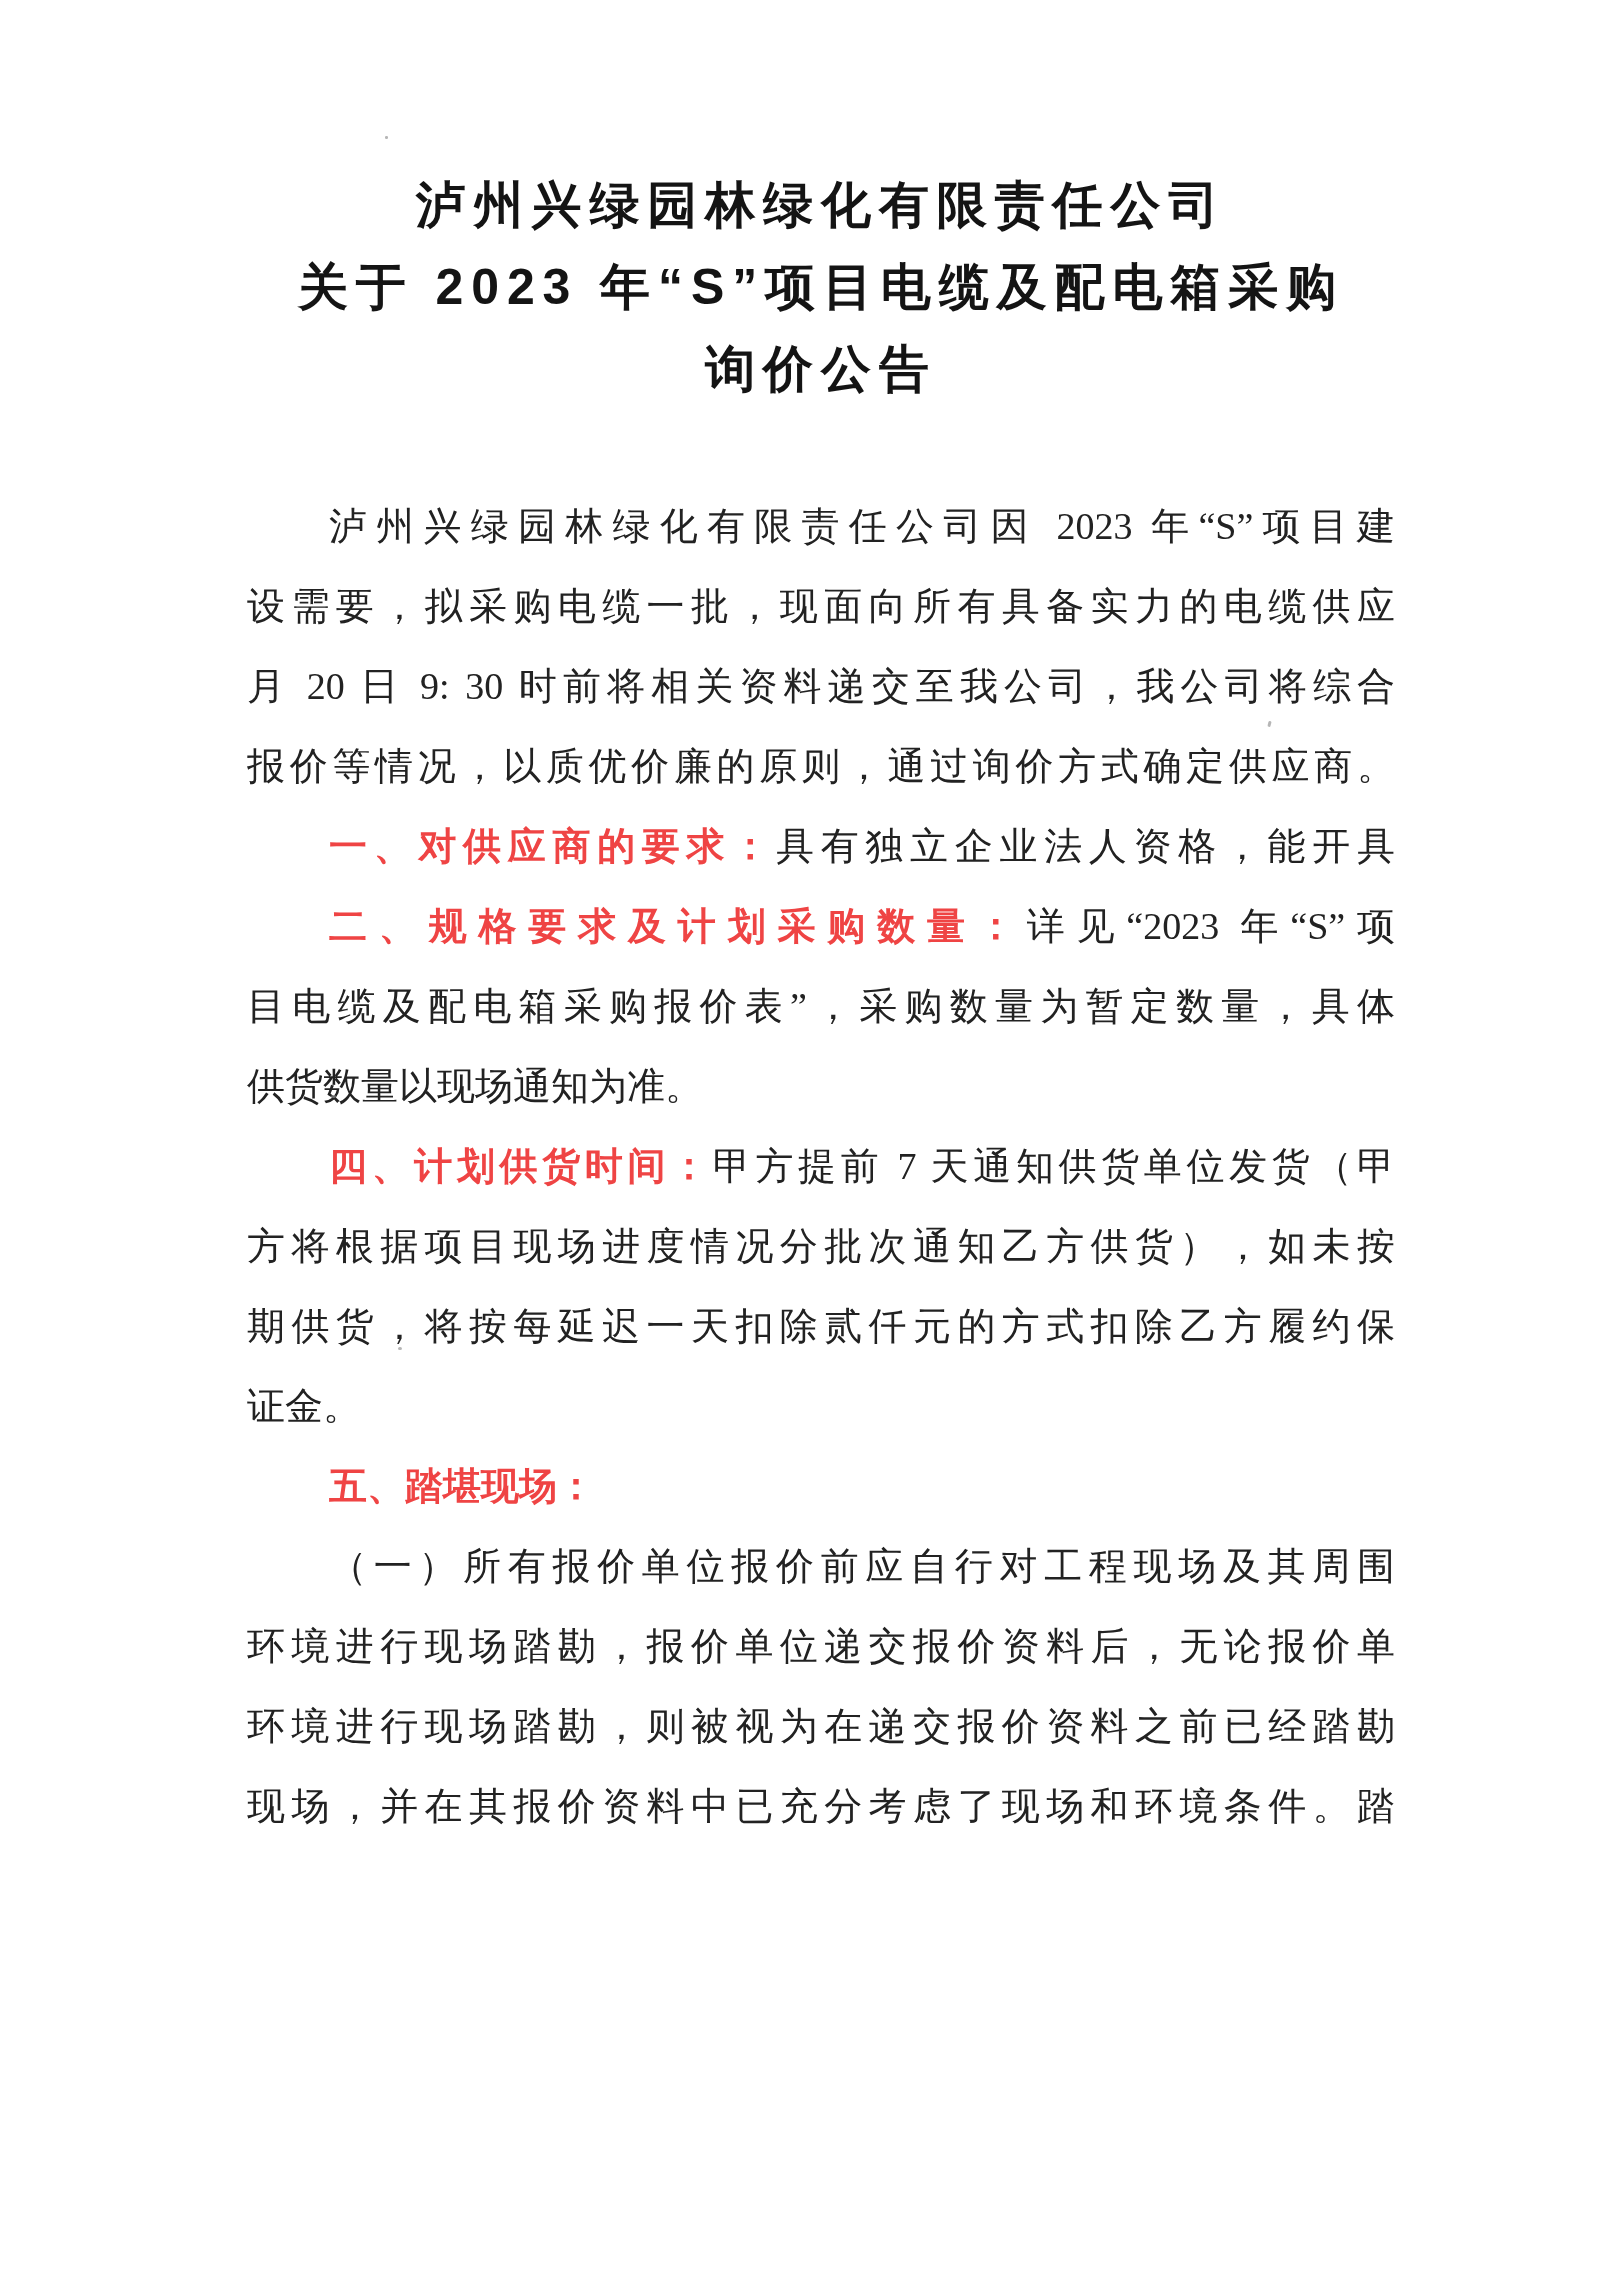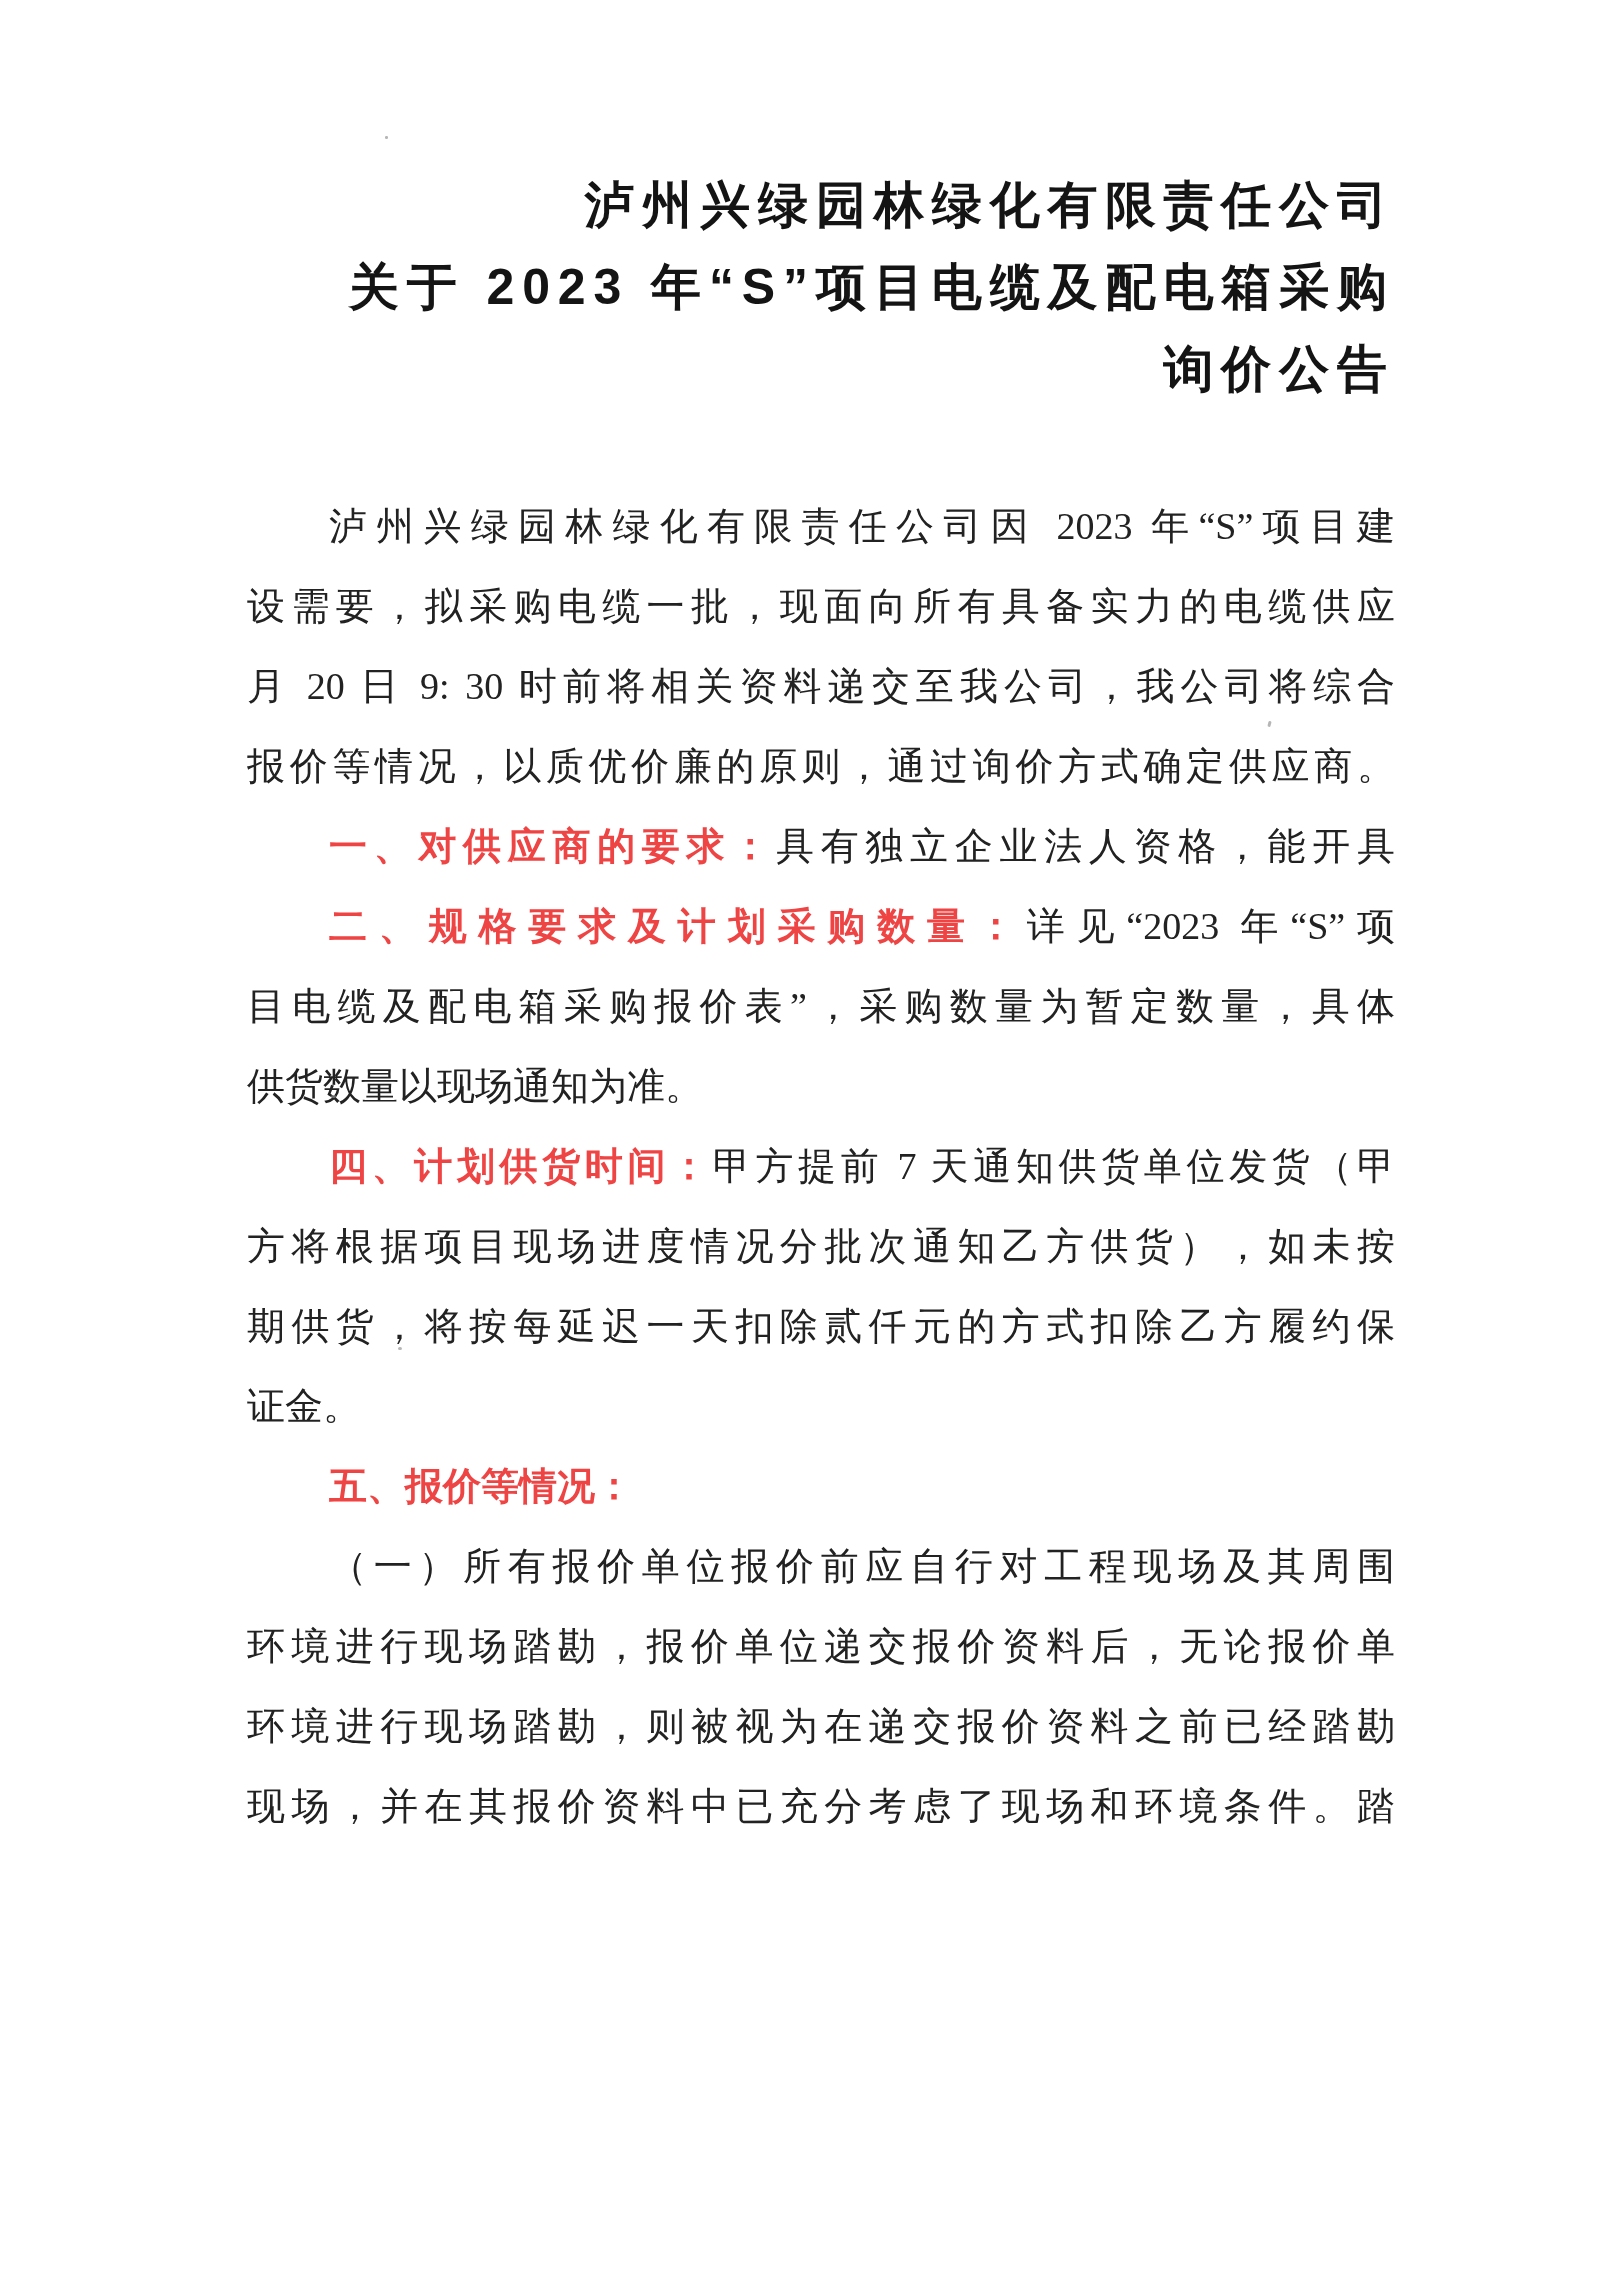--- a/index.html
+++ b/index.html
@@ -22,21 +22,20 @@
     text-align: center;
     font-family: "Liberation Sans", "DejaVu Sans", sans-serif;
     font-weight: 700;
     font-size: 50px;
     line-height: 82px;
     letter-spacing: 7.9px;
     color: #141414;
   }
   .title-line {
     white-space: nowrap;
-    text-align: right;
   }
   .body-block {
     margin: 76px 228px 0 247px;
     font-size: 38px;
     line-height: 80px;
     color: #222222;
   }
   .line {
     text-align: justify;
     text-align-last: left;
@@ -78,21 +77,21 @@
     <div class="line fill"><span class="lbl"></span><span>月 20 日 9: 30 时前将相关资料递交至我公司，我公司将综合</span></div>
     <div class="line fill"><span class="lbl"></span><span>报价等情况，以质优价廉的原则，通过询价方式确定供应商。</span></div>
     <div class="line fill indent"><span class="lbl">一、对供应商的要求：</span><span>具有独立企业法人资格，能开具</span></div>
     <div class="line fill indent"><span class="lbl">二、规格要求及计划采购数量：</span><span>详见“2023 年“S”项</span></div>
     <div class="line fill"><span class="lbl"></span><span>目电缆及配电箱采购报价表”，采购数量为暂定数量，具体</span></div>
     <div class="line"><span class="lbl"></span><span>供货数量以现场通知为准。</span></div>
     <div class="line fill indent"><span class="lbl">四、计划供货时间：</span><span>甲方提前 7 天通知供货单位发货（甲</span></div>
     <div class="line fill"><span class="lbl"></span><span>方将根据项目现场进度情况分批次通知乙方供货），如未按</span></div>
     <div class="line fill"><span class="lbl"></span><span>期供货，将按每延迟一天扣除贰仟元的方式扣除乙方履约保</span></div>
     <div class="line"><span class="lbl"></span><span>证金。</span></div>
-    <div class="line indent"><span class="lbl">五、报价等情况：</span><span></span></div>
+    <div class="line indent"><span class="lbl">五、踏堪现场：</span><span></span></div>
     <div class="line fill indent"><span class="lbl"></span><span>（一）所有报价单位报价前应自行对工程现场及其周围</span></div>
     <div class="line fill"><span class="lbl"></span><span>环境进行现场踏勘，报价单位递交报价资料后，无论报价单</span></div>
     <div class="line fill"><span class="lbl"></span><span>环境进行现场踏勘，则被视为在递交报价资料之前已经踏勘</span></div>
     <div class="line fill"><span class="lbl"></span><span>现场，并在其报价资料中已充分考虑了现场和环境条件。踏</span></div>
   </div>
 
   <div class="speck" style="left:385px; top:136px; width:2.6px; height:2.6px;"></div>
   <div class="speck" style="left:1268px; top:721px; width:3.3px; height:5.9px; border-radius:2px; transform:rotate(14deg);"></div>
   <div class="speck" style="left:331px; top:1095px; width:4.6px; height:2.6px;"></div>
   <div class="speck" style="left:398px; top:1347px; width:3.9px; height:3.3px;"></div>

